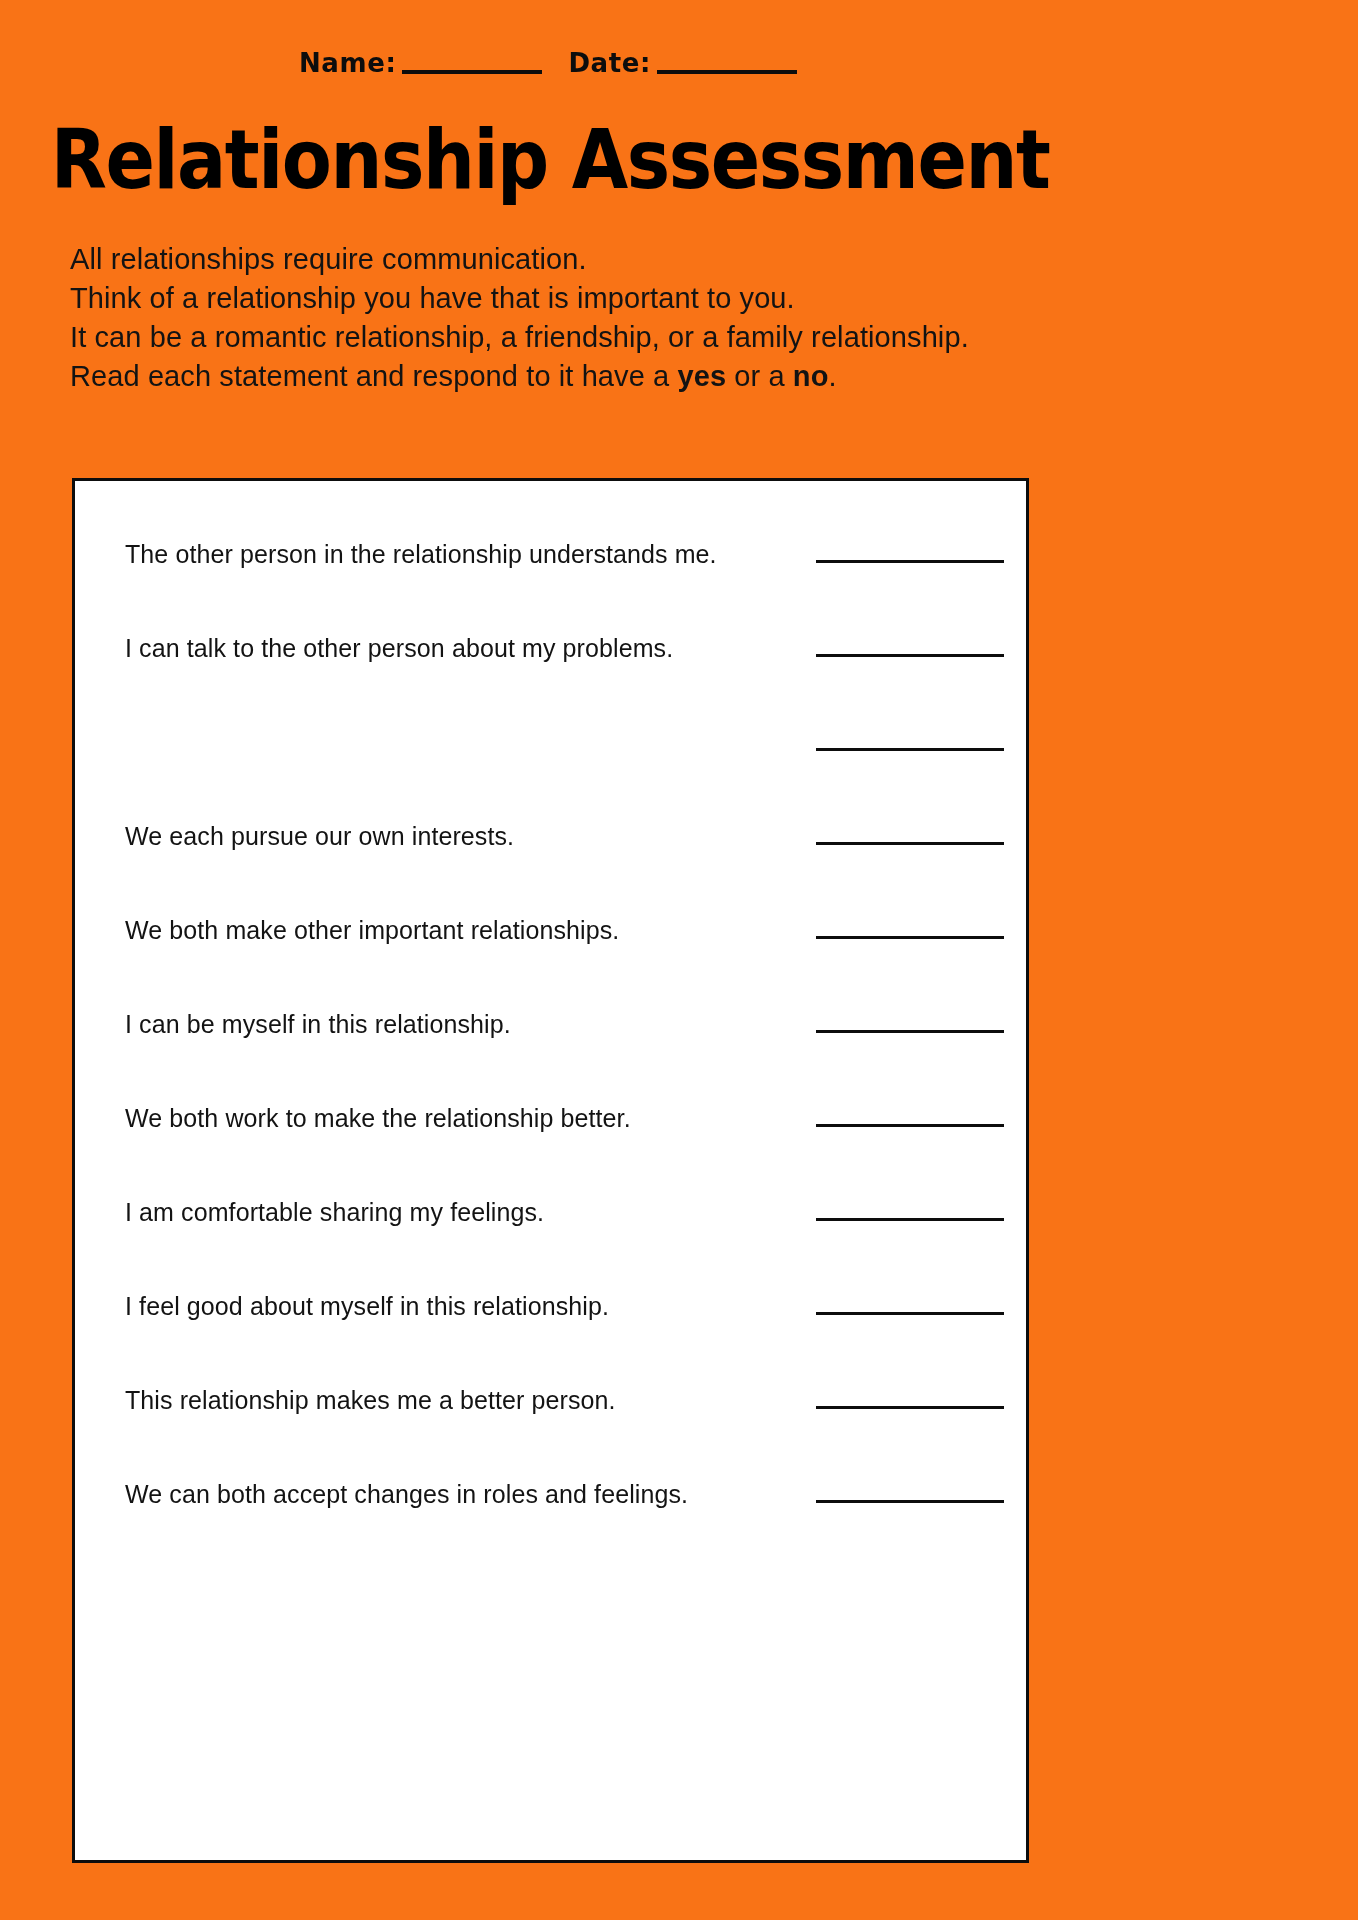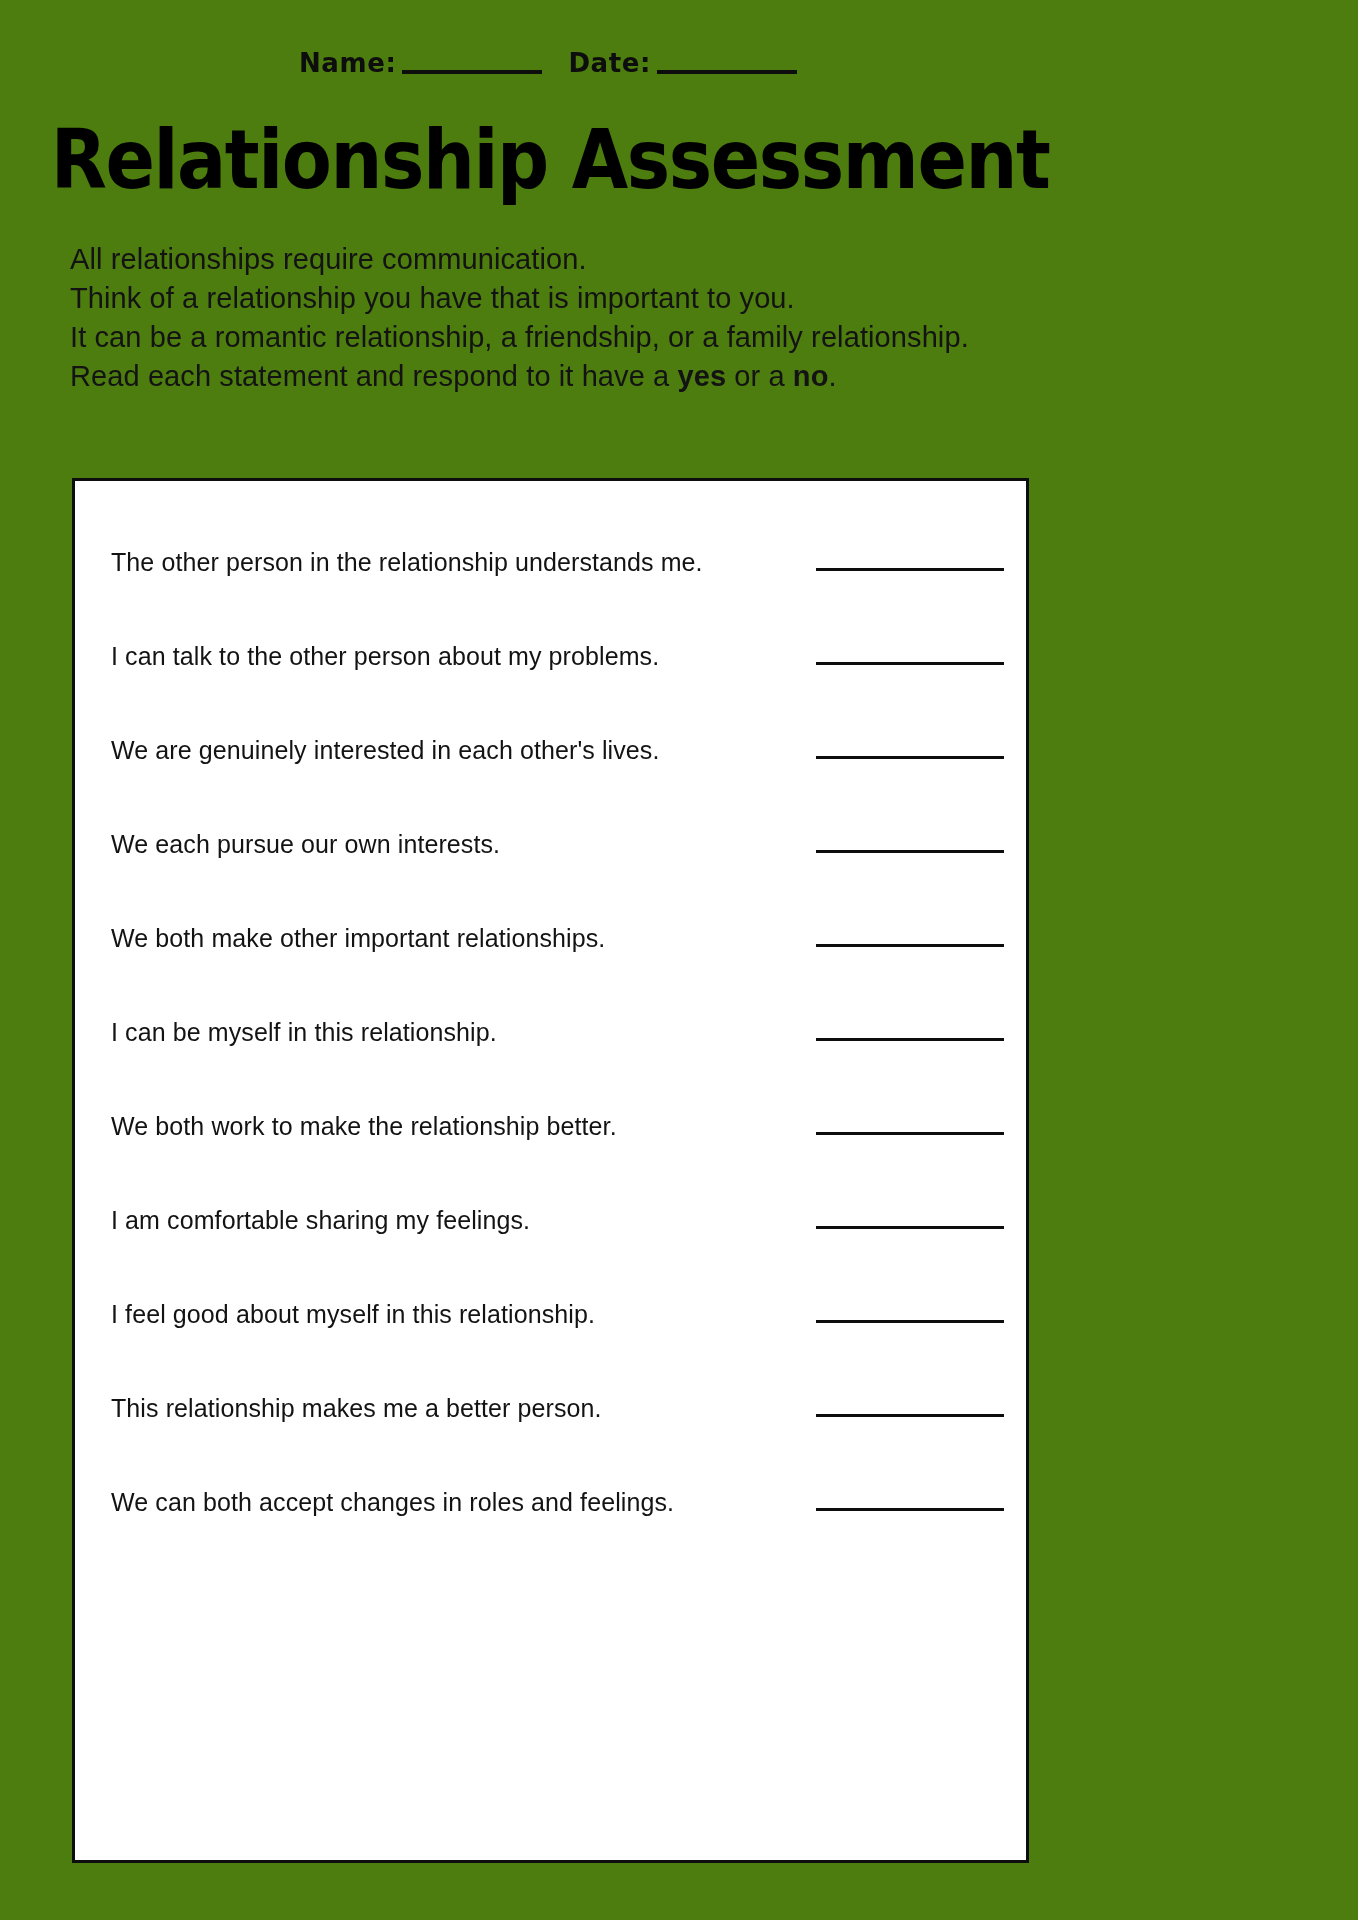--- a/index.html
+++ b/index.html
@@ -14,21 +14,21 @@
     font-family: "Liberation Sans", sans-serif;
     color: #0d0d0d;
     overflow: hidden;
   }
 
   .page {
     position: absolute;
     left: 0; top: 0;
     width: 1358px;
     height: 1920px;
-    background: #4d7c0f;
+    background: #f97316;
   }
 
   
   .namedate {
     position: absolute;
     left: 0;
     top: 48px;
     width: 1100px;
     text-align: center;
     font-family: "DejaVu Sans", sans-serif;
@@ -90,23 +90,22 @@
     border: 3px solid #0d0d0d;
     box-sizing: border-box;
     background: #ffffff;
   }
 
   .rows {
     position: absolute;
     left: 0; top: 0;
     width: 100%;
     height: 100%;
-    padding: 26px 0 0 0;
+    padding: 26px 0 0 14px;
     box-sizing: border-box;
-    margin-top: 8px;
   }
 
   .row {
     position: relative;
     height: 94px;
     display: flex;
     align-items: center;
     padding: 0 22px 0 36px;
     box-sizing: border-box;
   }
@@ -154,21 +153,20 @@
           <span class="statement">The other person in the relationship understands me.</span>
           <span class="spacer"></span>
           <span class="answer-blank"></span>
         </div>
         <div class="row">
           <span class="statement">I can talk to the other person about my problems.</span>
           <span class="spacer"></span>
           <span class="answer-blank"></span>
         </div>
         <div class="row">
-          <span class="statement">We are genuinely interested in each other's lives.</span>
           <span class="spacer"></span>
           <span class="answer-blank"></span>
         </div>
         <div class="row">
           <span class="statement">We each pursue our own interests.</span>
           <span class="spacer"></span>
           <span class="answer-blank"></span>
         </div>
         <div class="row">
           <span class="statement">We both make other important relationships.</span>

